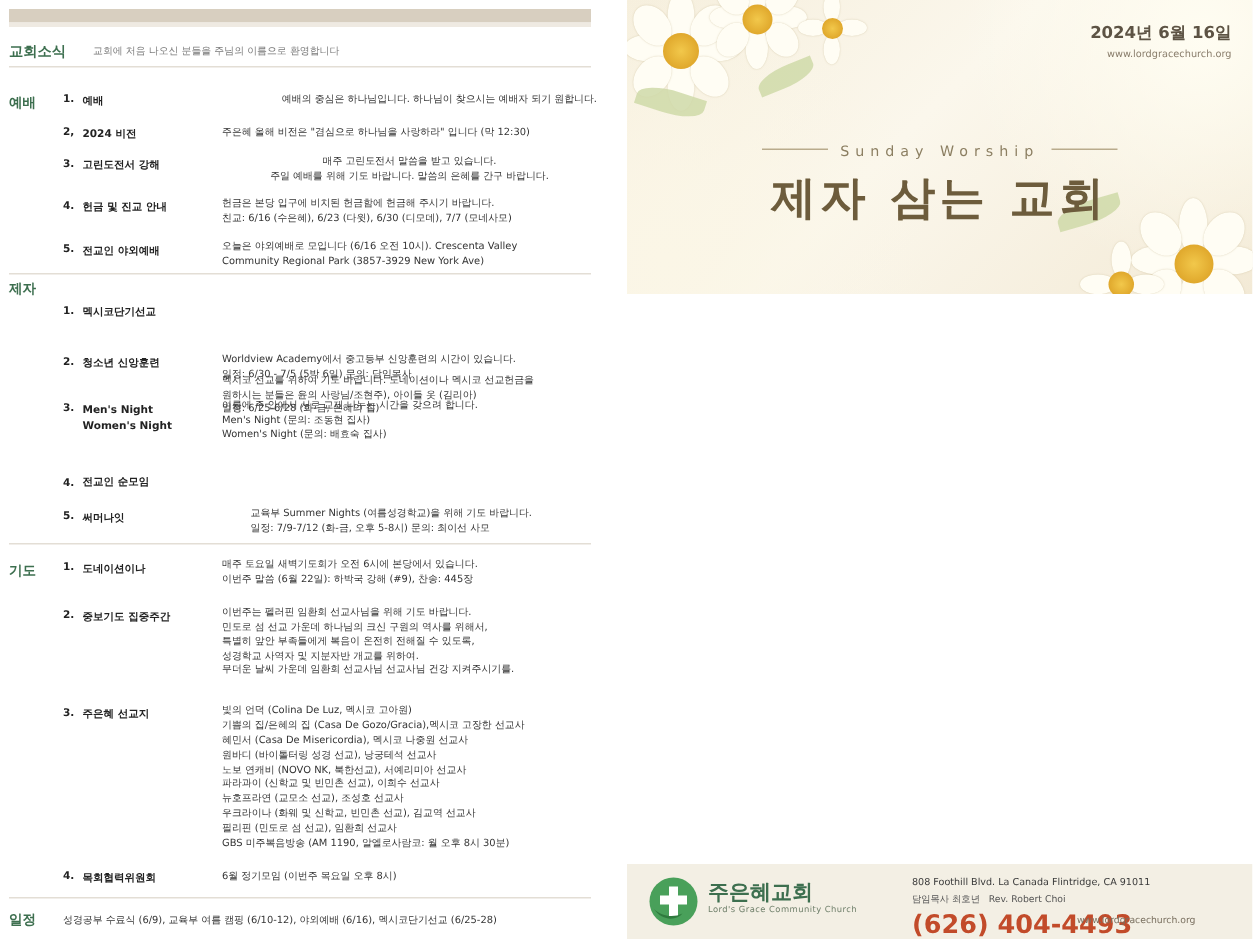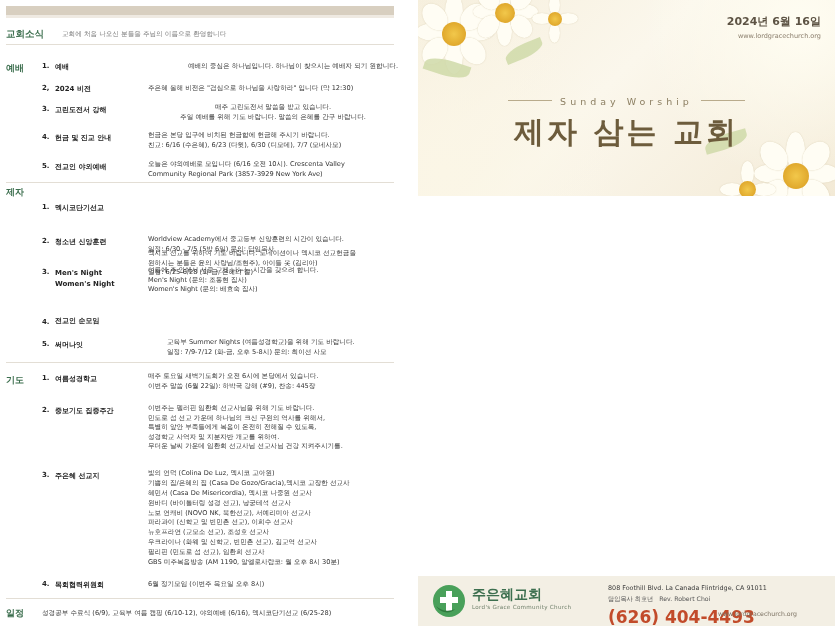--- a/index.html
+++ b/index.html
@@ -130,21 +130,21 @@
     <div style="position:absolute;left:42px;top:340px;width:20px;" class="itemnum">5.</div>
     <div style="position:absolute;left:55px;top:340px;width:90px;" class="itemtitle">써머나잇</div>
     <div style="position:absolute;left:148px;top:338px;width:250px;white-space:pre-line;margin-left:19px;" class="itembody">교육부 Summer Nights (여름성경학교)을 위해 기도 바랍니다.
 일정: 7/9-7/12 (화-금, 오후 5-8시) 문의: 최이선 사모</div>
 
     <div class="rule" style="left:6px;top:362px;width:388px;"></div>
 
     <div style="position:absolute;left:6px;top:374px;" class="rowlabel">기도</div>
 
     <div style="position:absolute;left:42px;top:374px;width:20px;" class="itemnum">1.</div>
-    <div style="position:absolute;left:55px;top:374px;width:90px;" class="itemtitle">여름성경학교</div>
+    <div style="position:absolute;left:55px;top:374px;width:90px;" class="itemtitle">도네이션이나</div>
     <div style="position:absolute;left:148px;top:372px;width:250px;white-space:pre-line;" class="itembody">매주 토요일 새벽기도회가 오전 6시에 본당에서 있습니다.
 이번주 말씀 (6월 22일): 하박국 강해 (#9), 찬송: 445장</div>
 
     <div style="position:absolute;left:42px;top:406px;width:20px;" class="itemnum">2.</div>
     <div style="position:absolute;left:55px;top:406px;width:90px;" class="itemtitle">중보기도 집중주간</div>
     <div style="position:absolute;left:148px;top:404px;width:252px;white-space:pre-line;" class="itembody">이번주는 펠러핀 임환회 선교사님을 위해 기도 바랍니다.
 민도로 섬 선교 가운데 하나님의 크신 구원의 역사를 위해서,
 특별히 앞안 부족들에게 복음이 온전히 전해질 수 있도록,
 성경학교 사역자 및 지분자반 개교를 위하여.
 무더운 날씨 가운데 임환회 선교사님 선교사님 건강 지켜주시기를.</div>

